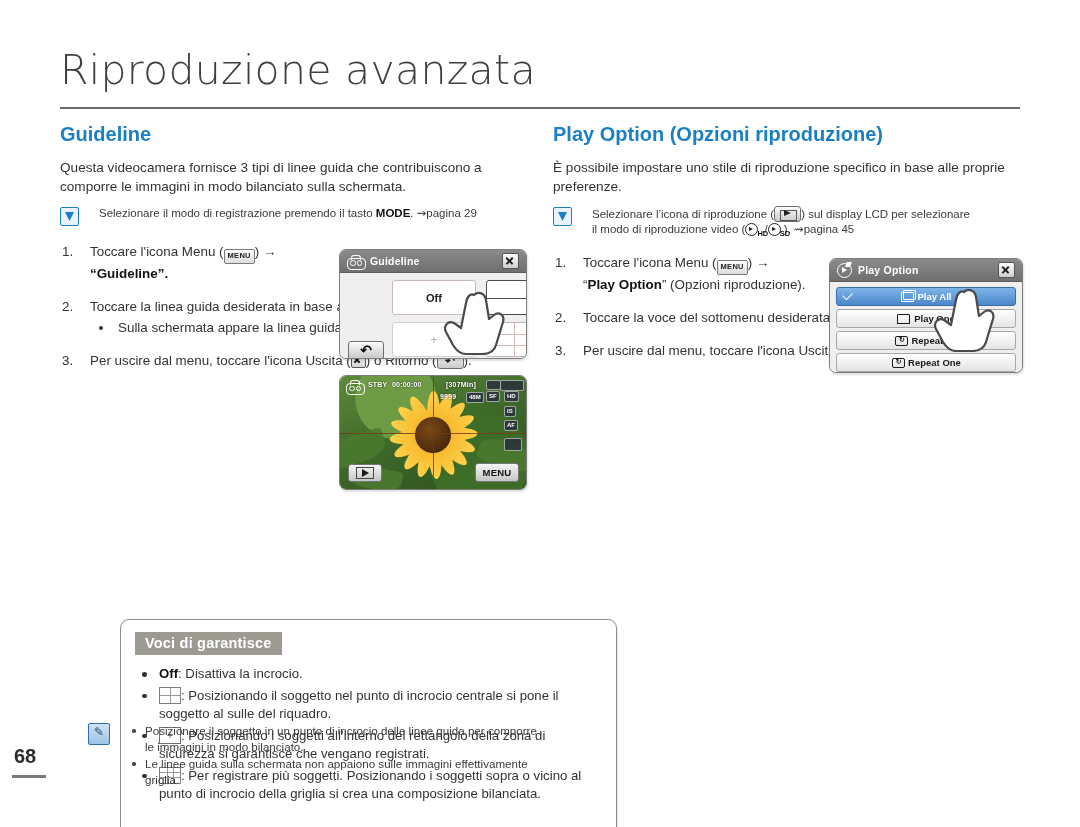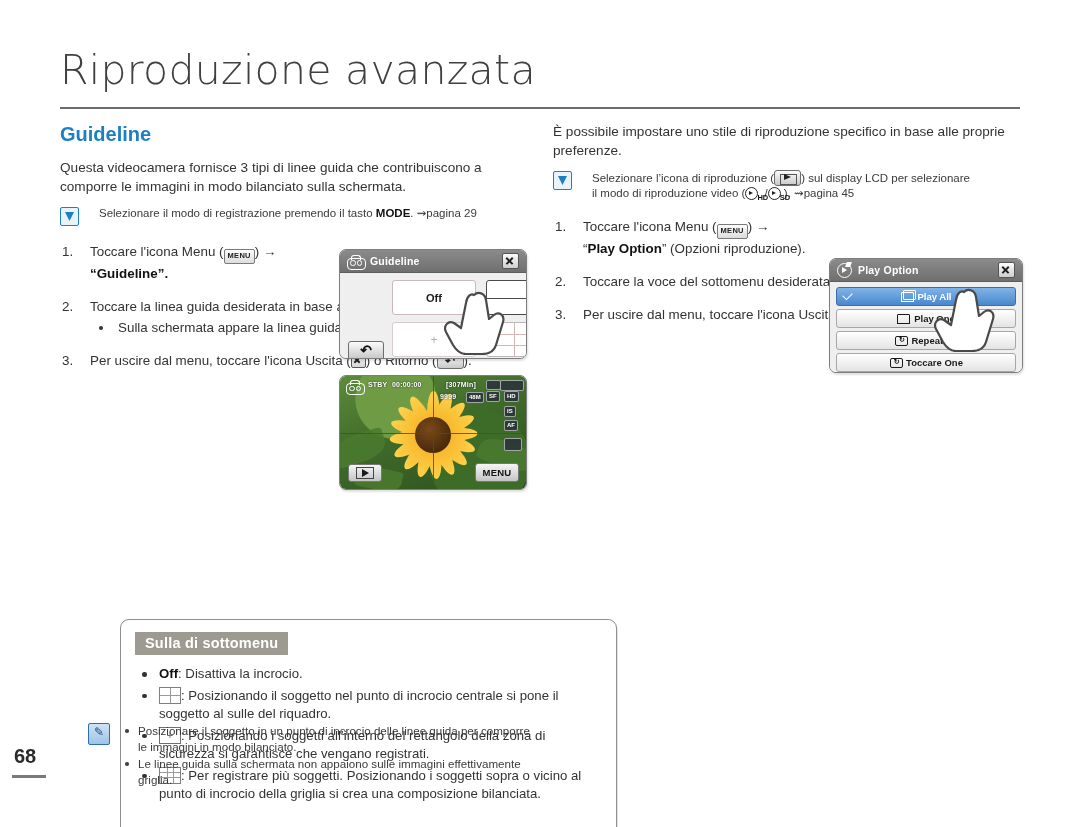--- a/index.html
+++ b/index.html
@@ -273,21 +273,21 @@
   }
   .po-check{position:absolute;left:6px;top:4px;width:8px;height:5px;border-left:1.8px solid #ffffff;border-bottom:1.8px solid #ffffff;transform:rotate(-45deg);}
   .po-ico{width:13px;height:11px;position:relative;display:inline-block;}
   .po-ico .f1{position:absolute;left:0;bottom:0;width:11px;height:8px;border:1.1px solid currentColor;border-radius:1px;}
   .po-ico .f2{position:absolute;left:2px;bottom:2px;width:11px;height:8px;border:1.1px solid currentColor;border-radius:1px;}
   .po-ico .base{position:absolute;left:0;bottom:0;width:13px;height:1.4px;background:currentColor;}
   .po-ico .r1{position:absolute;left:1px;top:1px;width:11px;height:8px;border:1.1px solid currentColor;border-radius:2px;}
   .po-ico .r1:after{content:"\21BB";position:absolute;left:0;right:0;top:-3px;text-align:center;font-size:7px;line-height:11px;}
 
   
-  .footnote{position:absolute;left:88px;top:723px;width:450px;display:flex;gap:11px;}
+  .footnote{position:absolute;left:88px;top:723px;width:450px;display:flex;gap:18px;}
   .note-ico{
     flex:0 0 auto;width:20px;height:20px;border:1.4px solid #2a6fb0;border-radius:2px;
     background:linear-gradient(#cfe2f4,#9ec4e6);position:relative;
   }
   .note-ico:after{
     content:"\270E";position:absolute;left:0;right:0;top:-1px;text-align:center;
     font-size:12px;color:#17466f;line-height:19px;
   }
   ul.notes{list-style:none;margin:0;padding:0;}
   ul.notes li{position:relative;padding-left:17px;font-size:11.6px;line-height:15.5px;color:#3a3a3a;margin-bottom:2px;}
@@ -331,21 +331,21 @@
           <li>Sulla schermata appare la linea guida selezionata.</li>
         </ul>
       </li>
       <li>
         <span class="num">3.</span>
         <span>Per uscire dal menu, toccare l'icona Uscita (</span><span class="chip-x"></span><span>) o Ritorno (</span><span class="chip-back"></span><span>).</span>
       </li>
     </ol>
 
     <div class="submenu-box" style="left:60px;top:497px;width:467px;height:192px;padding:12px 14px;">
-      <span class="submenu-badge">Sulla di sottomenu</span>
+      <span class="submenu-badge">Voci di garantisce</span>
       <ul class="submenu-list">
         <li><b>Off</b><span>: Disattiva la incrocio.</span></li>
         <li><span class="g-ico g-cross"><i class="v"></i><i class="h"></i></span><span>: Posizionando il soggetto nel punto di incrocio centrale si pone il soggetto al sulle del riquadro.</span></li>
         <li><span class="g-ico g-safe"></span><span>: Posizionando i soggetti all’interno del rettangolo della zona di sicurezza si garantisce che vengano registrati.</span></li>
         <li><span class="g-ico g-grid"><i class="v1"></i><i class="v2"></i><i class="h1"></i><i class="h2"></i></span><span>: Per registrare più soggetti. Posizionando i soggetti sopra o vicino al punto di incrocio della griglia si crea una composizione bilanciata.</span></li>
       </ul>
     </div>
   </div>
 
   <div class="lcd" id="guideline-dialog" style="left:339px;top:249px;width:186px;height:108px;">
@@ -431,20 +431,21 @@
           <span class="pbox">
             <span class="ptri" style="margin:0"></span>
           </span>
         </span>
       <span class="btn-osd" style="right:7px;bottom:7px;width:42px;height:17px;">MENU</span>
     </div>
   </div>
 
   <div class="col col-right">
 
+    <h2 class="sec-title">Play Option (Opzioni riproduzione)</h2>
     <p class="intro">È possibile impostare uno stile di riproduzione specifico in base alle proprie preferenze.</p>
 
     <div class="vnote">
       <span class="vbox">
         <svg width="11" height="11" viewBox="0 0 11 11">
             <polygon points="1,1 10,1 5.5,10" fill="#1b7fc4"></polygon>
           </svg>
       </span>
       <span class="vtext"><span>Selezionare l’icona di riproduzione (</span><span class="chip-play"></span><span>) sul display LCD per selezionare</span><br><span>il modo di riproduzione video (</span><span class="chip-mode"><span class="mb"></span><span class="ml">HD</span></span>&nbsp;/<span class="chip-mode"><span class="mb"></span><span class="ml">SD</span></span><span>). ⇝pagina 45</span></span>
     </div>
@@ -499,21 +500,21 @@
         <div class="po-item">
           <span class="po-ico">
               <span class="r1"></span>
             </span>
           <span>Repeat All</span>
         </div>
         <div class="po-item">
           <span class="po-ico">
               <span class="r1"></span>
             </span>
-          <span>Toccare One</span>
+          <span>Repeat One</span>
         </div>
       </div>
       <svg class="hand" style="left:104px;top:4px;" width="62" height="66" viewBox="0 0 62 66">
         <path d="M30 6 C34 2 41 4 42 11 L45 30 L50 26 C55 22 61 26 59 33 L52 56 C50 63 44 65 38 65 L22 65 C16 65 12 61 9 56 L2 43 C-1 37 4 31 10 34 L17 39 L22 14 C23 7 27 4 30 6 Z" fill="#ffffff" stroke="#4a4a4a" stroke-width="2.2" stroke-linejoin="round"></path>
       </svg>
     </div>
   </div>
 
   <div class="footnote">
     <span class="note-ico"></span>

